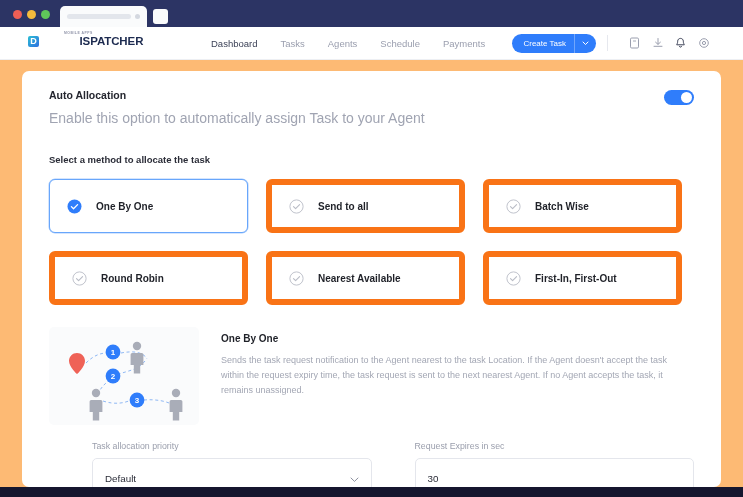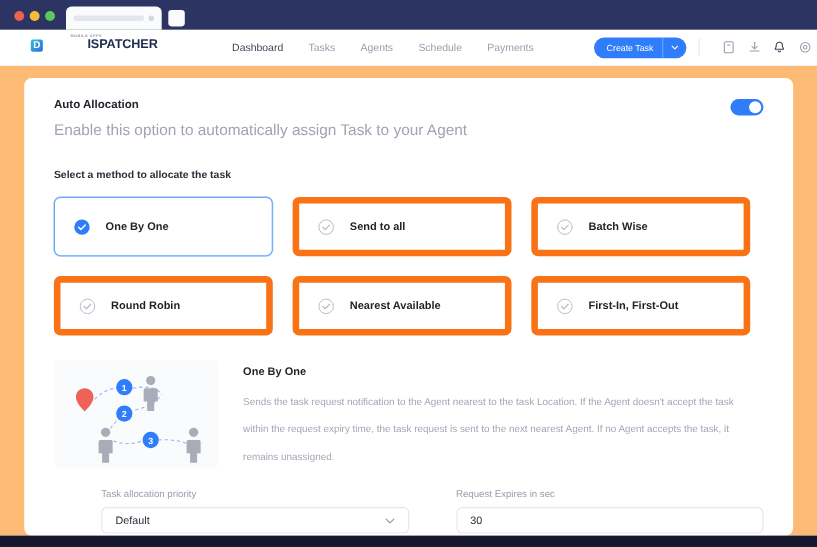--- a/index.html
+++ b/index.html
@@ -143,21 +143,21 @@
     white-space: nowrap;
   }
   .nav-link.active {
     color: #3c4257;
     font-weight: 400;
     text-align: right;
   }
 
   .nav-right {
     position: absolute;
-    right: 4px;
+    right: 32px;
     display: flex;
     align-items: center;
     gap: 0;
   }
   .create-task-btn {
     display: flex;
     align-items: center;
     height: 19px;
     background: #2f7dfb;
     border-radius: 10px;
@@ -303,40 +303,40 @@
   }
   .desc-body { padding-top: 6px; }
   .desc-title {
     font-size: 10px;
     font-weight: 700;
     color: #1f2128;
   }
   .desc-text {
     font-size: 9px;
     color: #a3a7b4;
-    line-height: 25px;
+    line-height: 15px;
     margin-top: 9px;
     max-width: 460px;
   }
 
   
   .form-row {
     display: flex;
     gap: 43px;
     margin-top: 16px;
     margin-left: 43px;
   }
   .form-field { width: 290px; }
   .form-label {
     font-size: 8.8px;
     color: #9a9eac;
     margin-bottom: 7px;
   }
   .form-control {
-    height: 24px;
+    height: 40px;
     border: 1px solid #e4e6ec;
     border-radius: 5px;
     display: flex;
     align-items: center;
     justify-content: space-between;
     padding: 0 12px;
     background: #fff;
   }
   .form-value {
     font-size: 9.8px;

